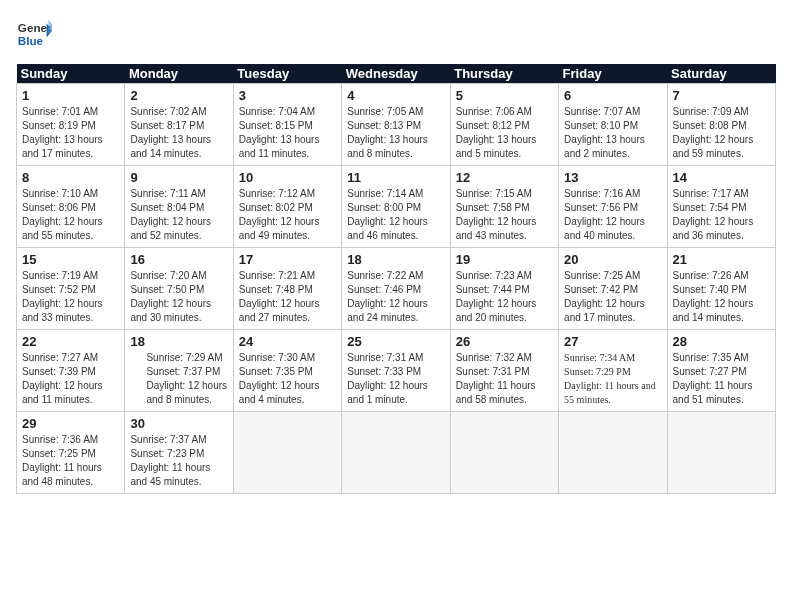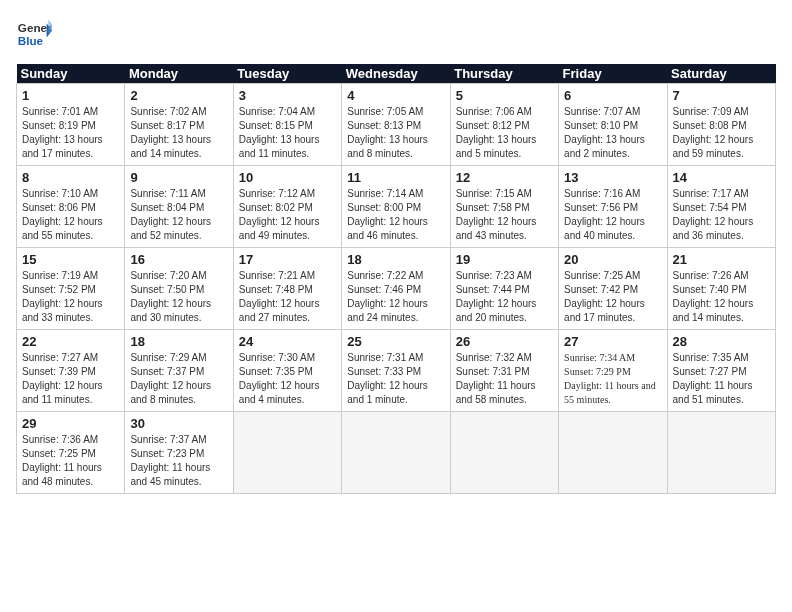--- a/index.html
+++ b/index.html
@@ -237,21 +237,21 @@
       </tr>
       <tr>
         <td>
           <span class="day-number">22</span>
           <div class="day-info" style="white-space: pre-line;">Sunrise: 7:27 AM
 Sunset: 7:39 PM
 Daylight: 12 hours and 11 minutes.</div>
         </td>
         <td>
           <span class="day-number">18</span>
-          <div class="day-info" style="white-space: pre-line;">Sunrise: 7:29 AM
+          <div class="day-info" style="white-space: pre-line; margin-left: 16px;">Sunrise: 7:29 AM
 Sunset: 7:37 PM
 Daylight: 12 hours and 8 minutes.</div>
         </td>
         <td>
           <span class="day-number">24</span>
           <div class="day-info" style="white-space: pre-line;">Sunrise: 7:30 AM
 Sunset: 7:35 PM
 Daylight: 12 hours and 4 minutes.</div>
         </td>
         <td>

